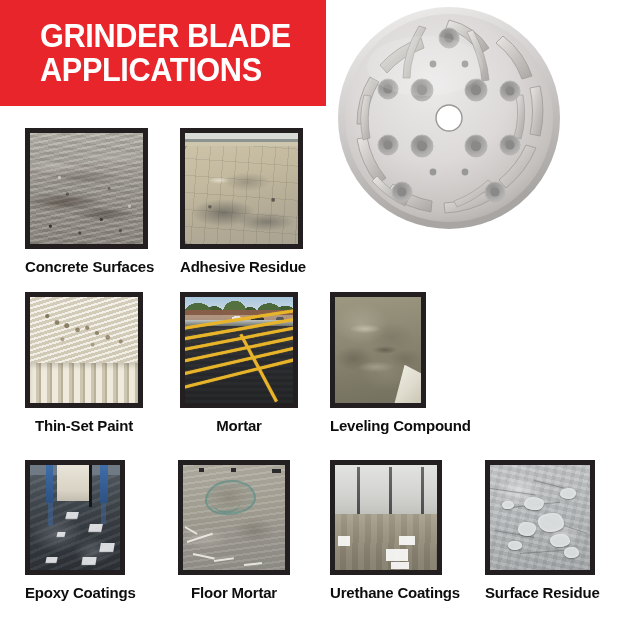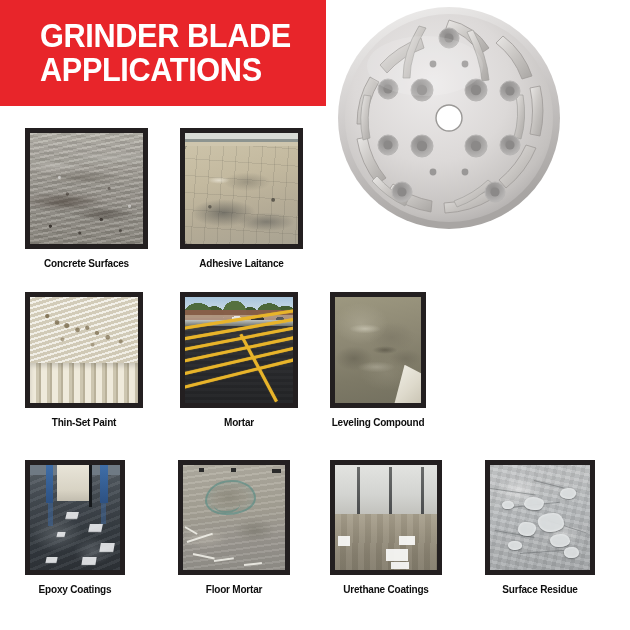--- a/index.html
+++ b/index.html
@@ -66,21 +66,21 @@
   .tile-photo {
     position: absolute;
     left: 0; top: 0; right: 0; bottom: 0;
     overflow: hidden;
   }
   .tile-label {
     margin-top: 9px;
     text-align: center;
     font-family: "Liberation Sans", sans-serif;
     font-weight: bold;
-    font-size: 10px;
+    font-size: 15px;
     color: #0d0d0d;
     letter-spacing: -0.2px;
     white-space: nowrap;
   }
 
   
 
   
   .px-concrete {
     background:
@@ -453,21 +453,21 @@
     <div class="tile-frame" style="height:121px;">
       <div class="tile-photo px-concrete"></div>
     </div>
     <div class="tile-label">Concrete Surfaces</div>
   </div>
 
   <div class="tile-cell" style="left:180px; top:128px; width:123px;">
     <div class="tile-frame" style="height:121px;">
       <div class="tile-photo px-adhesive"></div>
     </div>
-    <div class="tile-label">Adhesive Laitance</div>
+    <div class="tile-label">Adhesive Residue</div>
   </div>
 
   <div class="tile-cell" style="left:25px; top:292px; width:118px;">
     <div class="tile-frame" style="height:116px;">
       <div class="tile-photo px-mortar">
         <div class="mortar-specks"></div>
       </div>
     </div>
     <div class="tile-label">Thin-Set Paint</div>
   </div>

